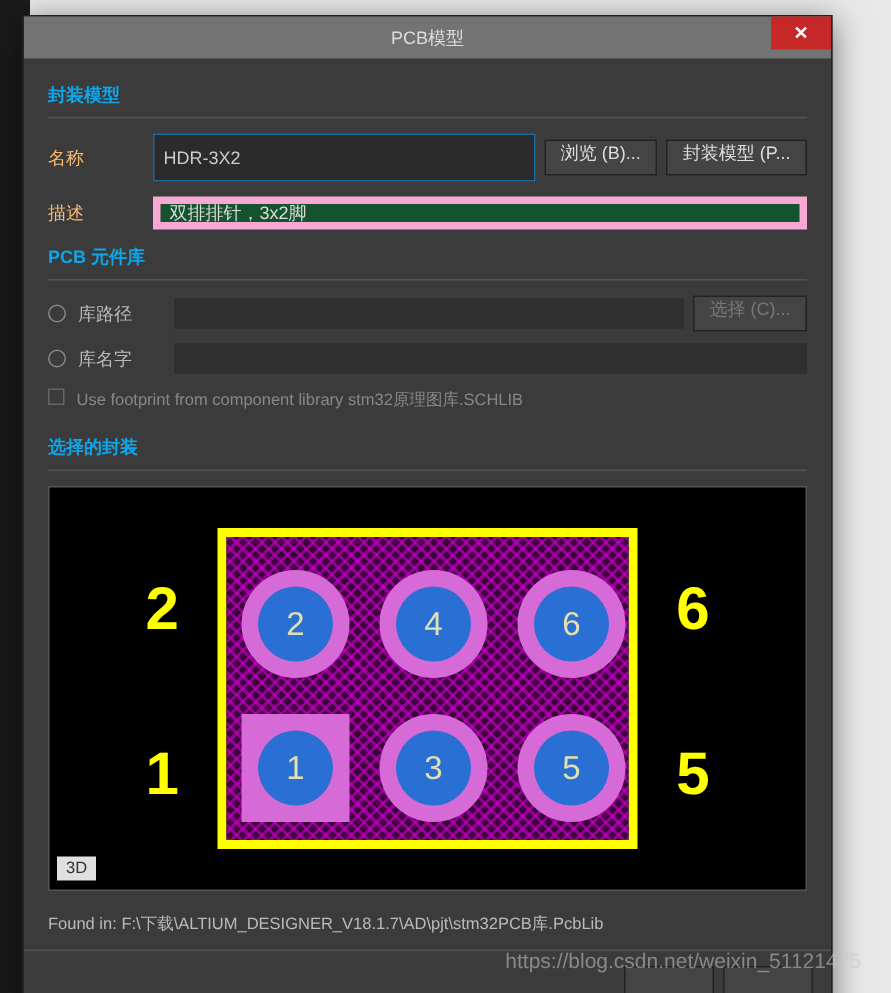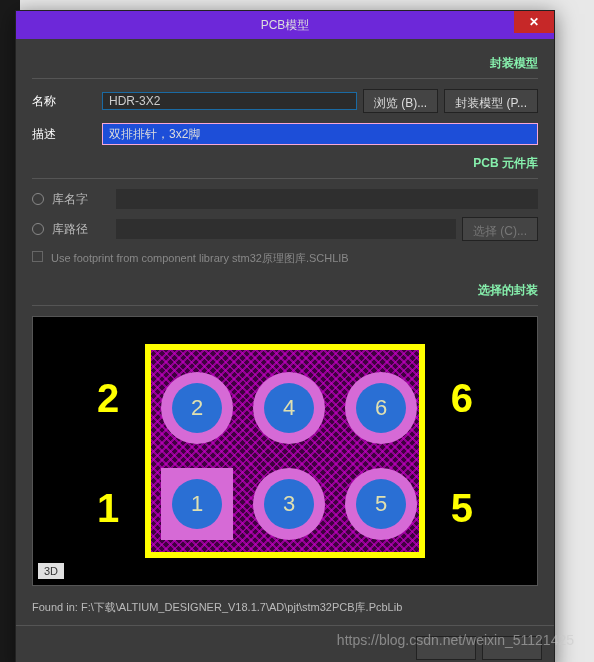--- a/index.html
+++ b/index.html
@@ -23,45 +23,45 @@
     left: 15px; top: 10px;
     width: 540px;
     background: #3b3b3b;
     border: 1px solid #222;
     box-shadow: 0 4px 20px rgba(0,0,0,.5);
   }
   .titlebar {
     height: 28px;
     display:flex; align-items:center; justify-content:center;
     position: relative;
-    background: #6d28d9;
+    background: #737373;
   }
   .title { font-size: 12px; color:#ddd; }
   .close-btn {
     position:absolute; right:0; top:0;
     width: 40px; height:22px;
     background:#c62828;
     color:#fff; display:flex; align-items:center; justify-content:center;
     font-weight:bold;
     cursor:pointer;
   }
   .body { padding: 10px 16px 4px 16px; }
-  .section-title { font-weight:bold; color:#86efac; margin: 6px 0 6px 0; text-align: right; }
+  .section-title { font-weight:bold; color:#0ea5e9; margin: 6px 0 6px 0; }
   .hr { border-top:1px solid #555; margin:4px 0 10px 0; }
   .row { display:flex; align-items:center; margin-bottom:10px; }
-  .label { width:70px; color:#ffffff; }
+  .label { width:70px; color:#fdba74; }
   .input {
-    flex:1; height:18px; background:#2b2b2b; border:1px solid #1a6aa3;
+    flex:1; height:32px; background:#2b2b2b; border:1px solid #1a6aa3;
     color:#ccc; padding:0 6px; font-size:12px;
   }
-  .input-plain { flex:1; height:22px; background:#1d4ed8; border:1px solid #f9a8d4; color:#ddd; padding:0 6px; }
+  .input-plain { flex:1; height:22px; background:#14532d; border:5px solid #f9a8d4; color:#ddd; padding:0 6px; }
   .btn {
     height:24px; padding:0 10px;
     background:#444; border:1px solid #222; color:#ddd;
-    display:inline-flex; align-items:flex-end; cursor:pointer;
+    display:inline-flex; align-items:flex-start; cursor:pointer;
     font-size:12px; margin-left:6px;
   }
   .btn.disabled { color:#777; cursor:default; }
   .radio-row { display:flex; align-items:center; margin:8px 0; }
   .radio {
     width:12px; height:12px; border-radius:50%;
     border:1px solid #888; margin-right:8px;
     display:inline-flex; align-items:center; justify-content:center;
   }
   .radio.checked::after { content:""; width:6px; height:6px; border-radius:50%; background:#ccc; }
@@ -154,30 +154,30 @@
       <div class="input-plain" style="display:flex;align-items:center;">
           <span>双排排针，3x2脚</span>
         </div>
     </div>
 
     <div class="section-title">PCB 元件库</div>
     <div class="hr"></div>
 
     <div class="radio-row">
       <span class="radio"></span>
-      <span class="radio-label">库名字</span>
-      <input class="small-input" style="">
-    </div>
-    <div class="radio-row">
-      <span class="radio"></span>
       <span class="radio-label">库路径</span>
       <input class="small-input" style="">
       <div class="btn disabled">
           <span>选择 (C)...</span>
         </div>
+    </div>
+    <div class="radio-row">
+      <span class="radio"></span>
+      <span class="radio-label">库名字</span>
+      <input class="small-input" style="">
     </div>
 
     <div class="checkbox-row">
       <span class="checkbox"></span>
       <span>Use footprint from component library stm32原理图库.SCHLIB</span>
     </div>
 
     <div class="section-title" style="margin-top:16px">选择的封装</div>
     <div class="hr"></div>
 

